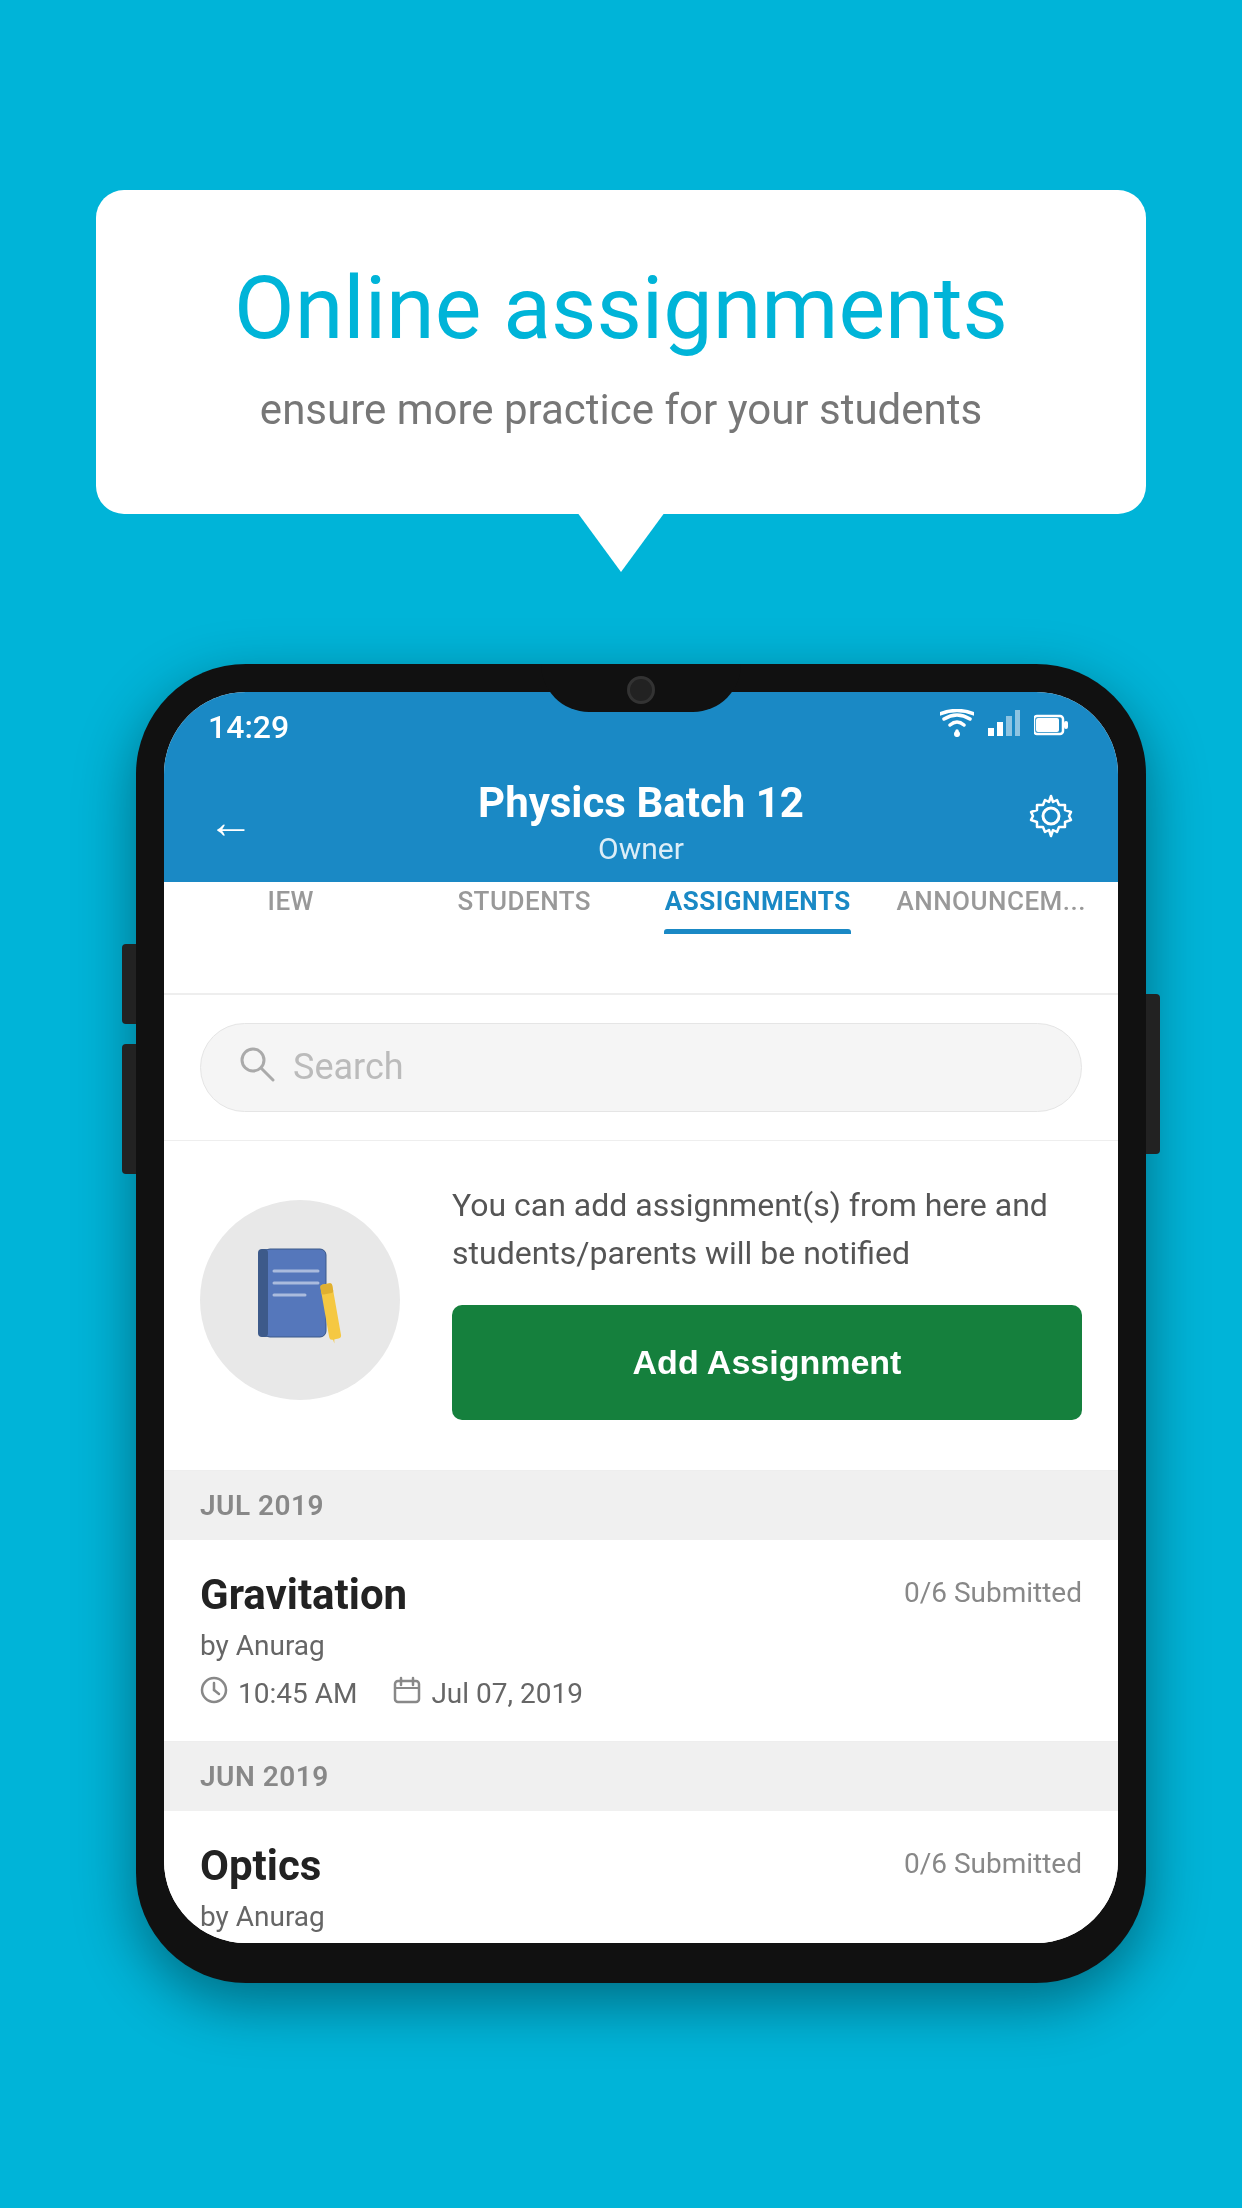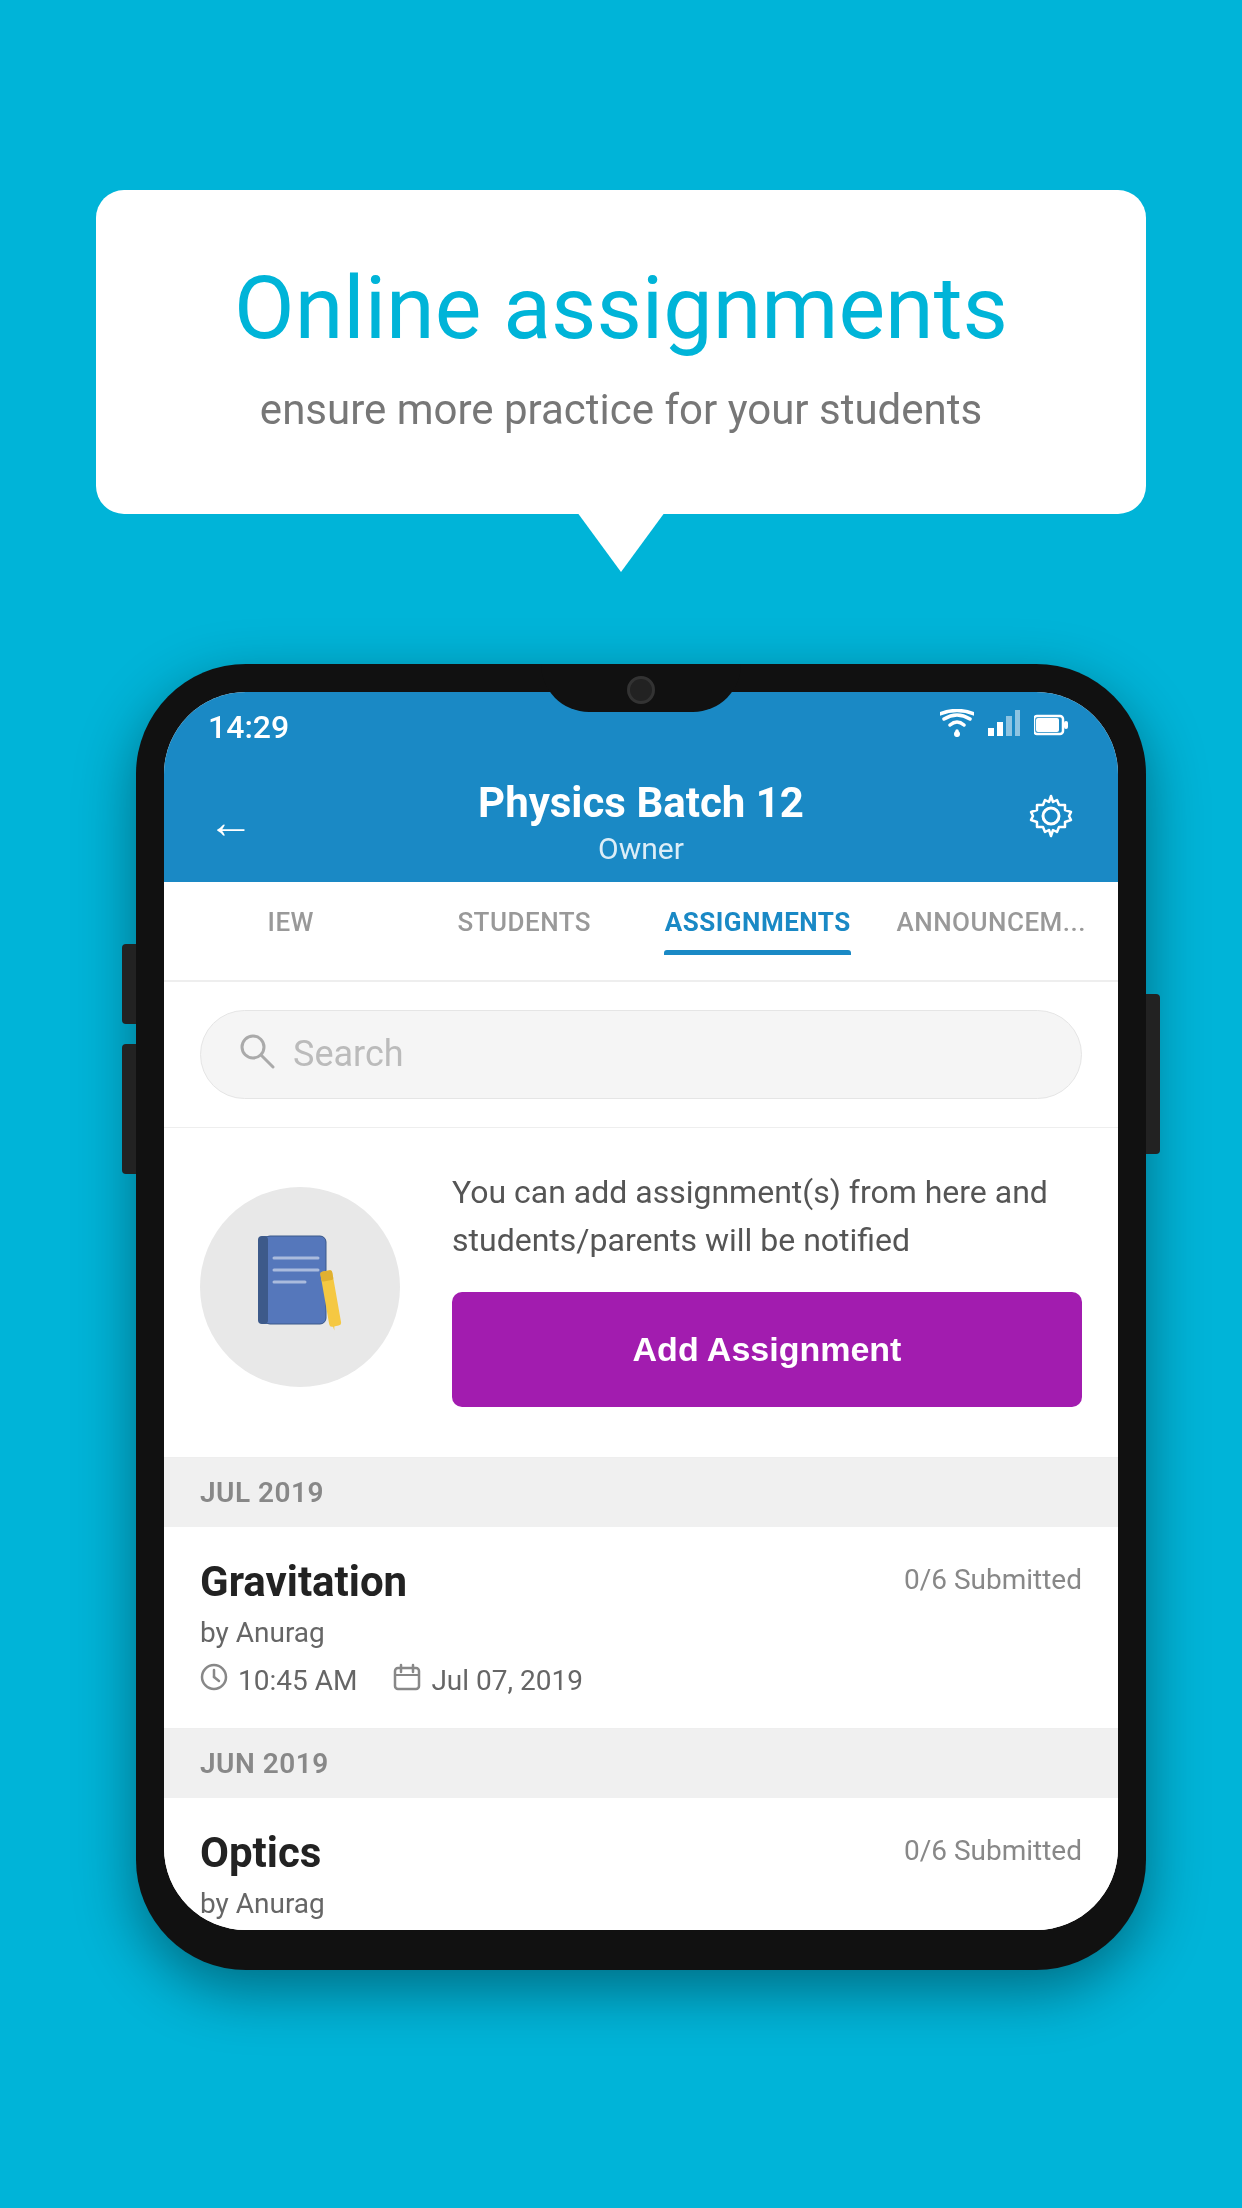--- a/index.html
+++ b/index.html
@@ -187,23 +187,23 @@
     .header-gear {
       color: #fff;
       font-size: 46px;
       cursor: pointer;
     }
 
     
     .tabs-bar {
       background: #fff;
       display: flex;
-      align-items: center;
+      align-items: flex-start;
       border-bottom: 2px solid #eee;
-      height: 100px;
+      height: 113px;
       padding: 4px 10px;
       overflow: hidden;
     }
     .tab-item {
       flex: 1;
       text-align: center;
       font-size: 26px;
       color: #999;
       font-weight: 500;
       padding-bottom: 18px;
@@ -272,21 +272,21 @@
     .promo-right {
       flex: 1;
     }
     .promo-desc {
       font-size: 32px;
       color: #555;
       line-height: 1.5;
       margin-bottom: 28px;
     }
     .add-assignment-btn {
-      background: #a21caf;
+      background: #15803d;
       color: #fff;
       font-size: 34px;
       font-weight: 600;
       border: none;
       border-radius: 10px;
       padding: 38px 40px;
       cursor: pointer;
       width: 100%;
     }
 

